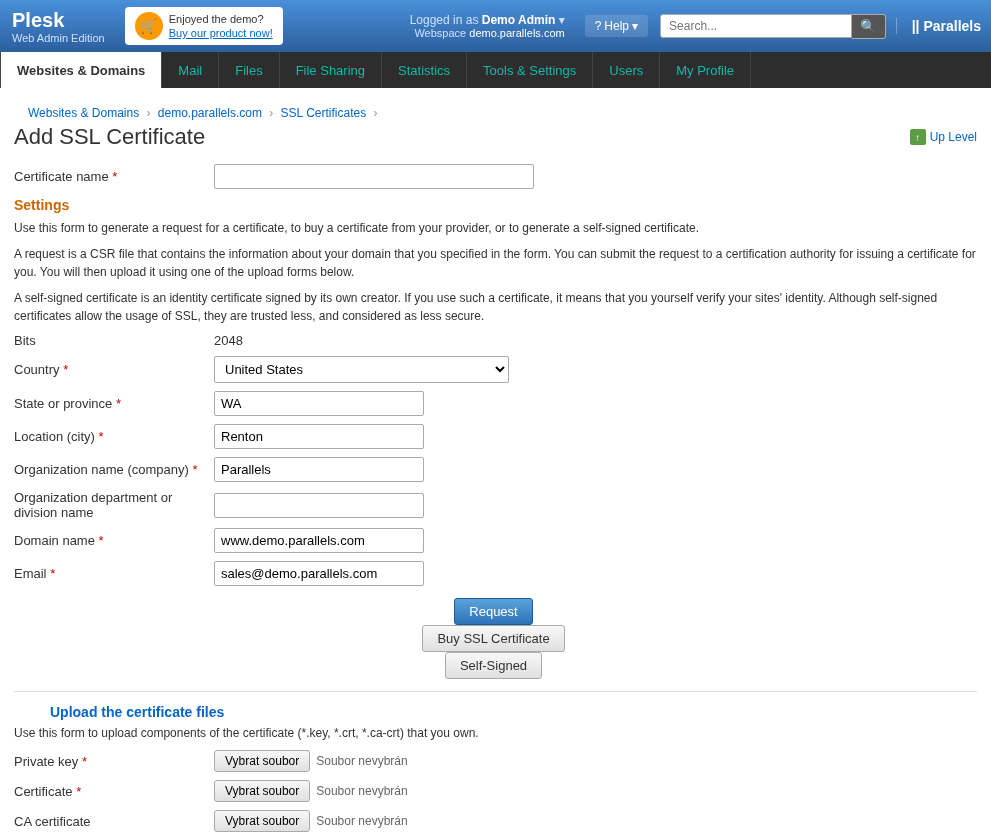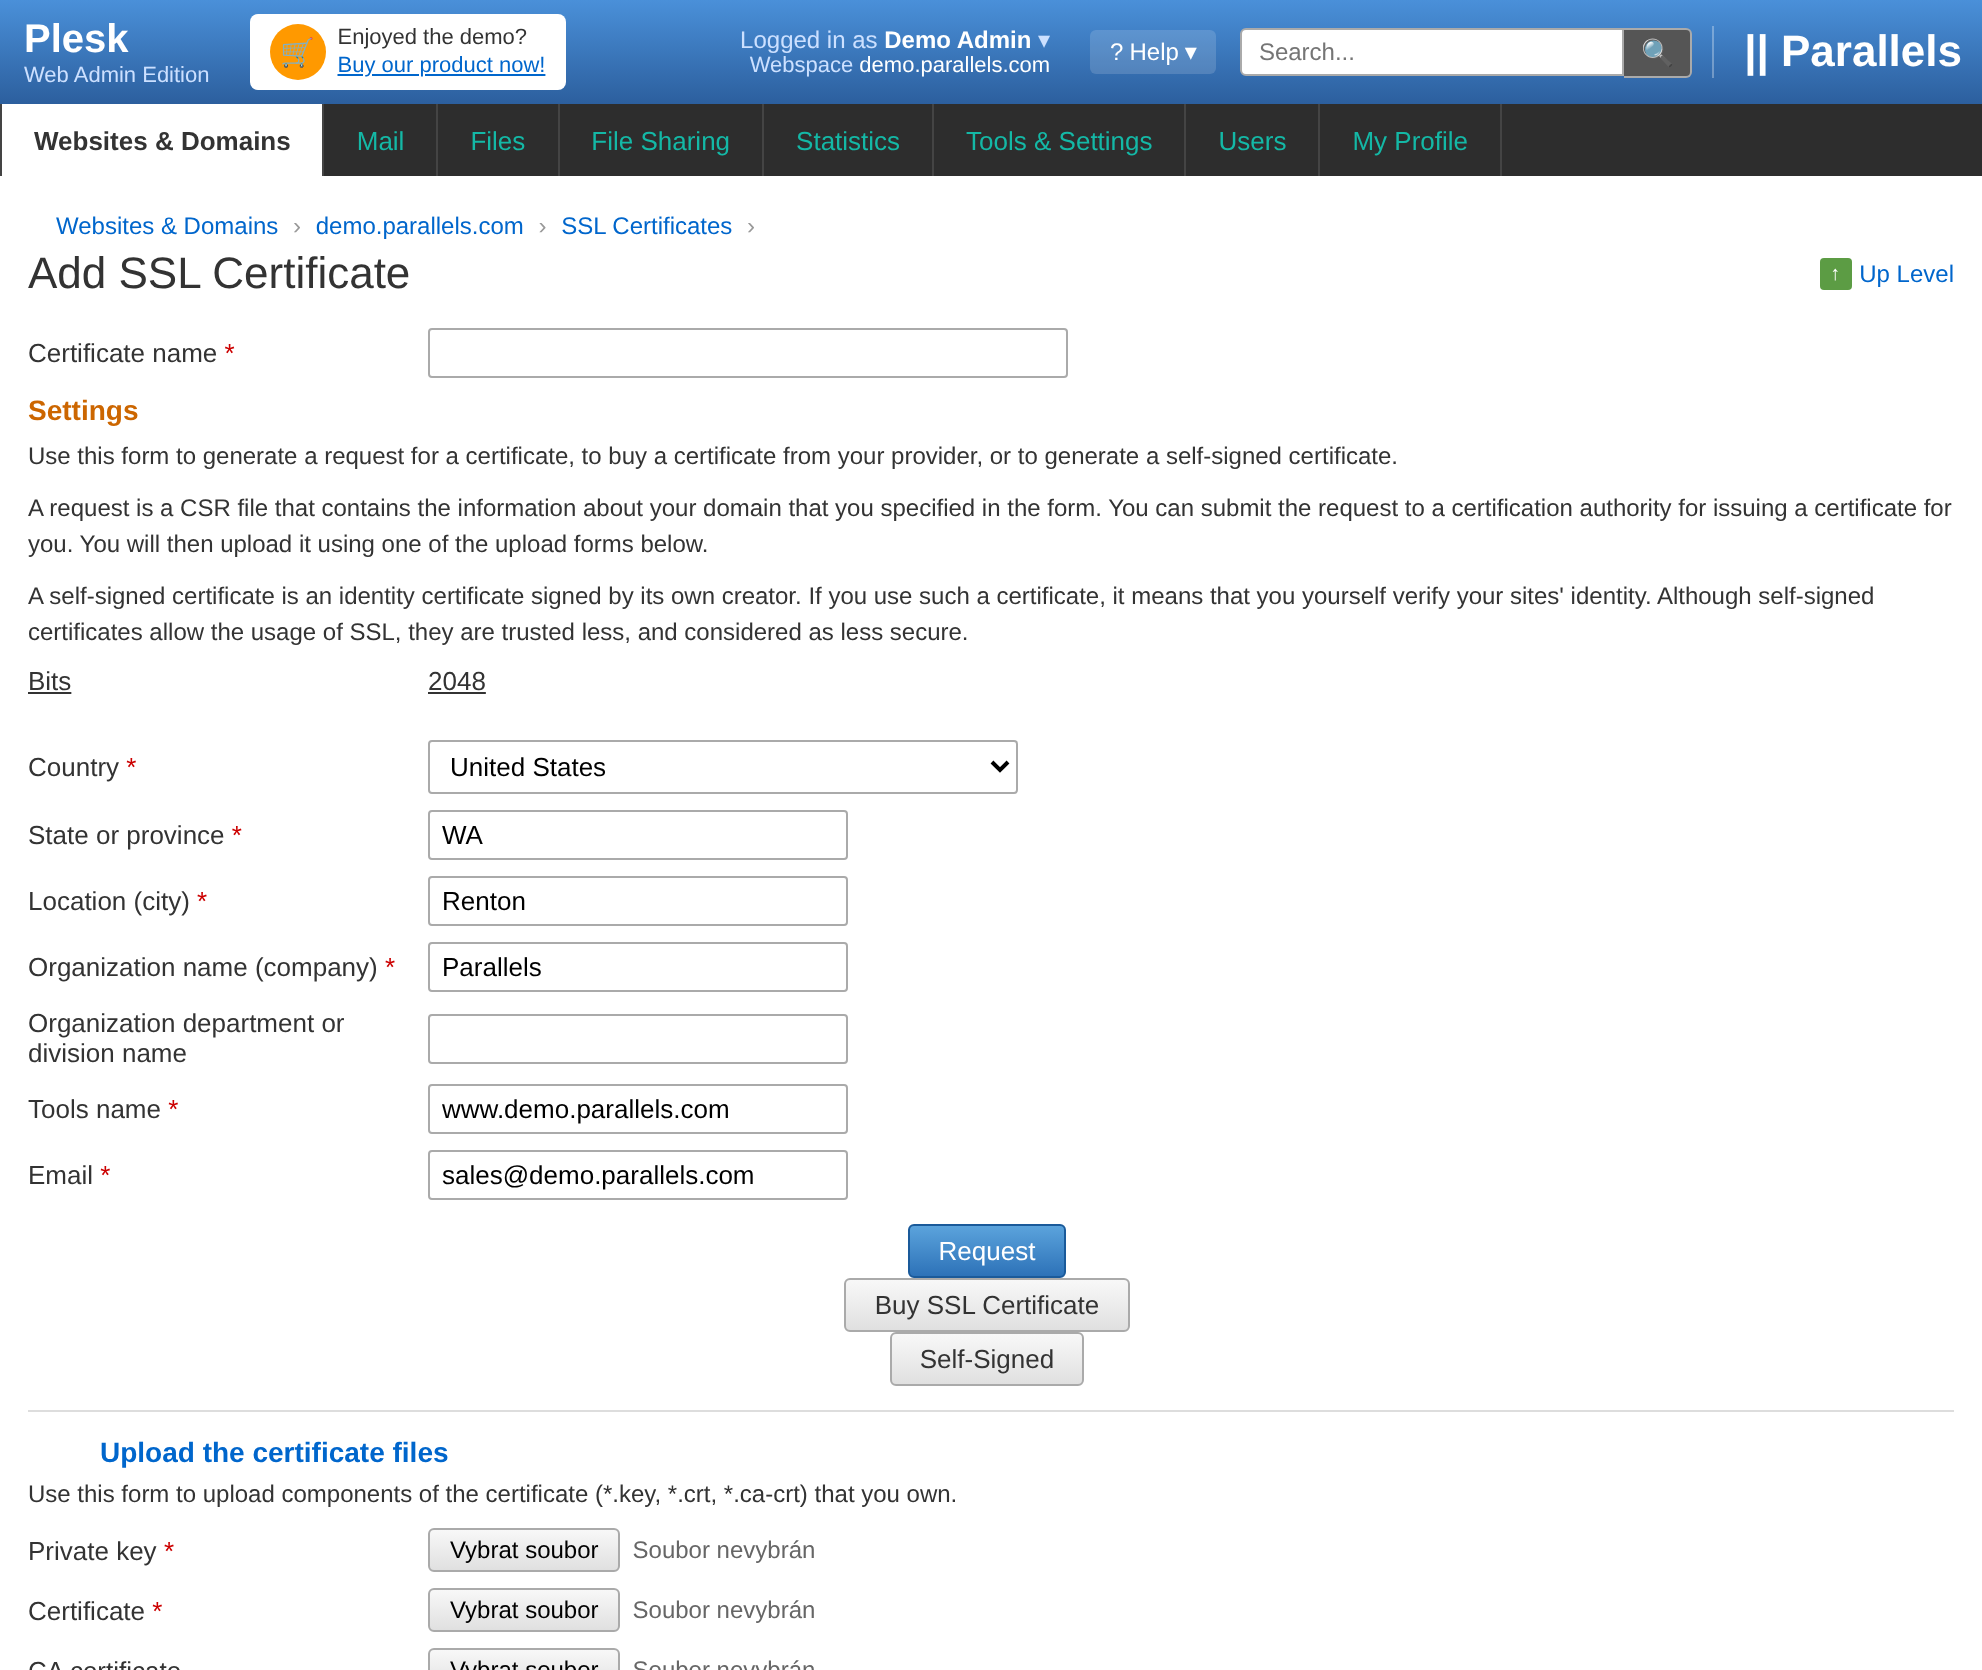--- a/index.html
+++ b/index.html
@@ -97,21 +97,21 @@
       cursor: pointer;
       color: #fff;
     }
     .header-right {
       display: flex;
       align-items: center;
       padding-right: 10px;
     }
     .parallels-logo {
       color: #fff;
-      font-size: 22px;
+      font-size: 14px;
       font-weight: bold;
       padding-left: 15px;
       border-left: 1px solid rgba(255,255,255,0.3);
       margin-left: 10px;
     }
 
     
     .nav-bar {
       background: #2d2d2d;
       display: flex;
@@ -225,22 +225,21 @@
     .info-text {
       font-size: 12px;
       color: #333;
       margin-bottom: 8px;
       line-height: 1.5;
     }
 
     .bits-row {
       display: flex;
       align-items: center;
-      margin-bottom: 22px;
-      text-decoration: underline;
+      margin-bottom: 8px;
     }
     .bits-label {
       width: 200px;
       font-size: 13px;
     }
     .bits-value {
       font-size: 13px;
       color: #333;
     }
 
@@ -454,21 +453,21 @@
     <input type="text" class="form-control" value="Parallels" style="">
   </div>
 
   <div class="form-row">
     <div class="form-label">Organization department or division name</div>
     <input type="text" class="form-control" value="" style="">
   </div>
 
   <div class="form-row">
     <div class="form-label">
-      <span>Tools name</span>
+      <span>Domain name</span>
       <span class="required">*</span>
     </div>
     <input type="text" class="form-control" value="www.demo.parallels.com" style="">
   </div>
 
   <div class="form-row">
     <div class="form-label">
       <span>Email</span>
       <span class="required">*</span>
     </div>

